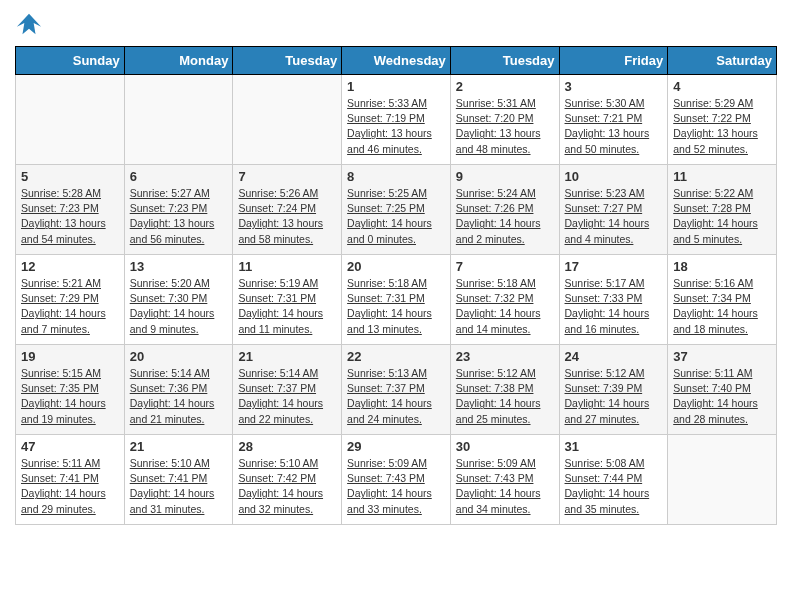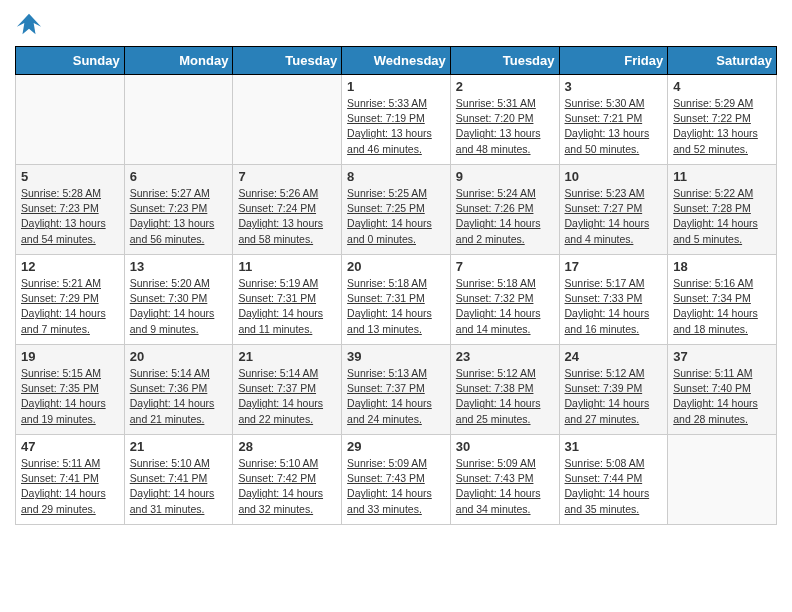--- a/index.html
+++ b/index.html
@@ -143,21 +143,21 @@
           </td>
           <td>
             <div class="day-num">20</div>
             <div class="day-info">Sunrise: 5:14 AM<br>Sunset: 7:36 PM<br>Daylight: 14 hours and 21 minutes.</div>
           </td>
           <td>
             <div class="day-num">21</div>
             <div class="day-info">Sunrise: 5:14 AM<br>Sunset: 7:37 PM<br>Daylight: 14 hours and 22 minutes.</div>
           </td>
           <td>
-            <div class="day-num">39</div>
+            <div class="day-num">22</div>
             <div class="day-info">Sunrise: 5:13 AM<br>Sunset: 7:37 PM<br>Daylight: 14 hours and 24 minutes.</div>
           </td>
           <td>
             <div class="day-num">23</div>
             <div class="day-info">Sunrise: 5:12 AM<br>Sunset: 7:38 PM<br>Daylight: 14 hours and 25 minutes.</div>
           </td>
           <td>
             <div class="day-num">24</div>
             <div class="day-info">Sunrise: 5:12 AM<br>Sunset: 7:39 PM<br>Daylight: 14 hours and 27 minutes.</div>
           </td>

